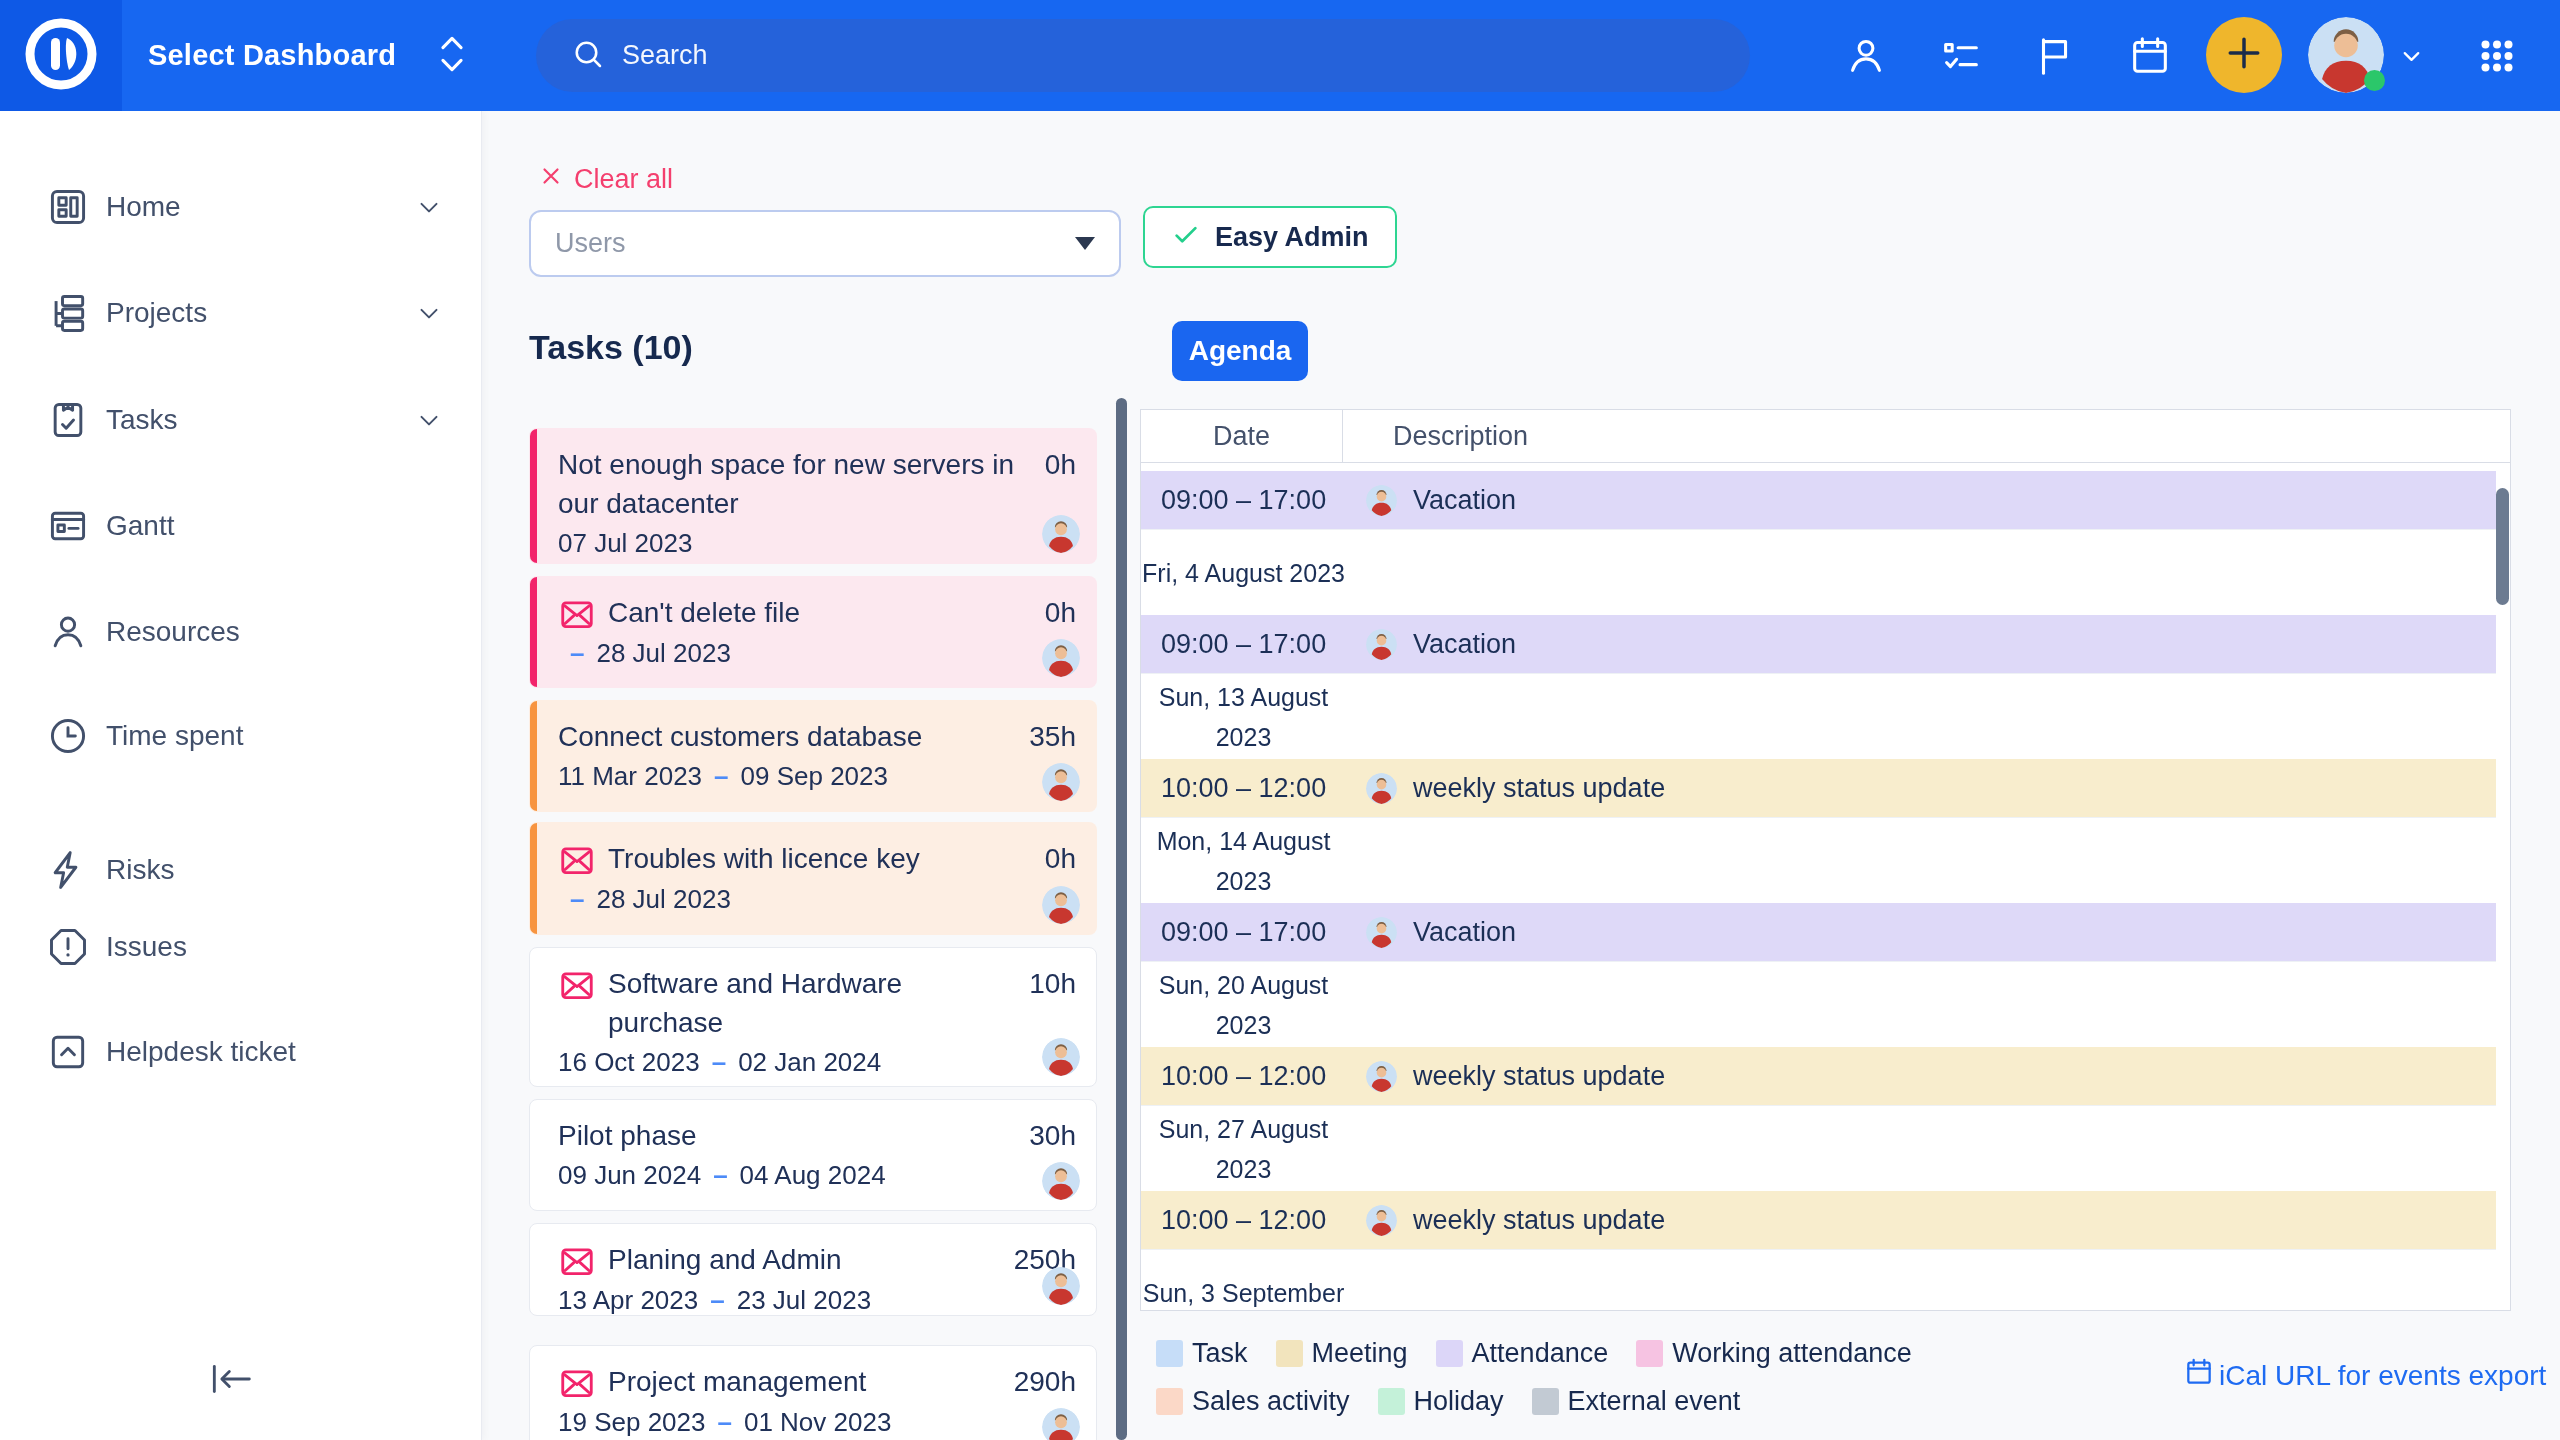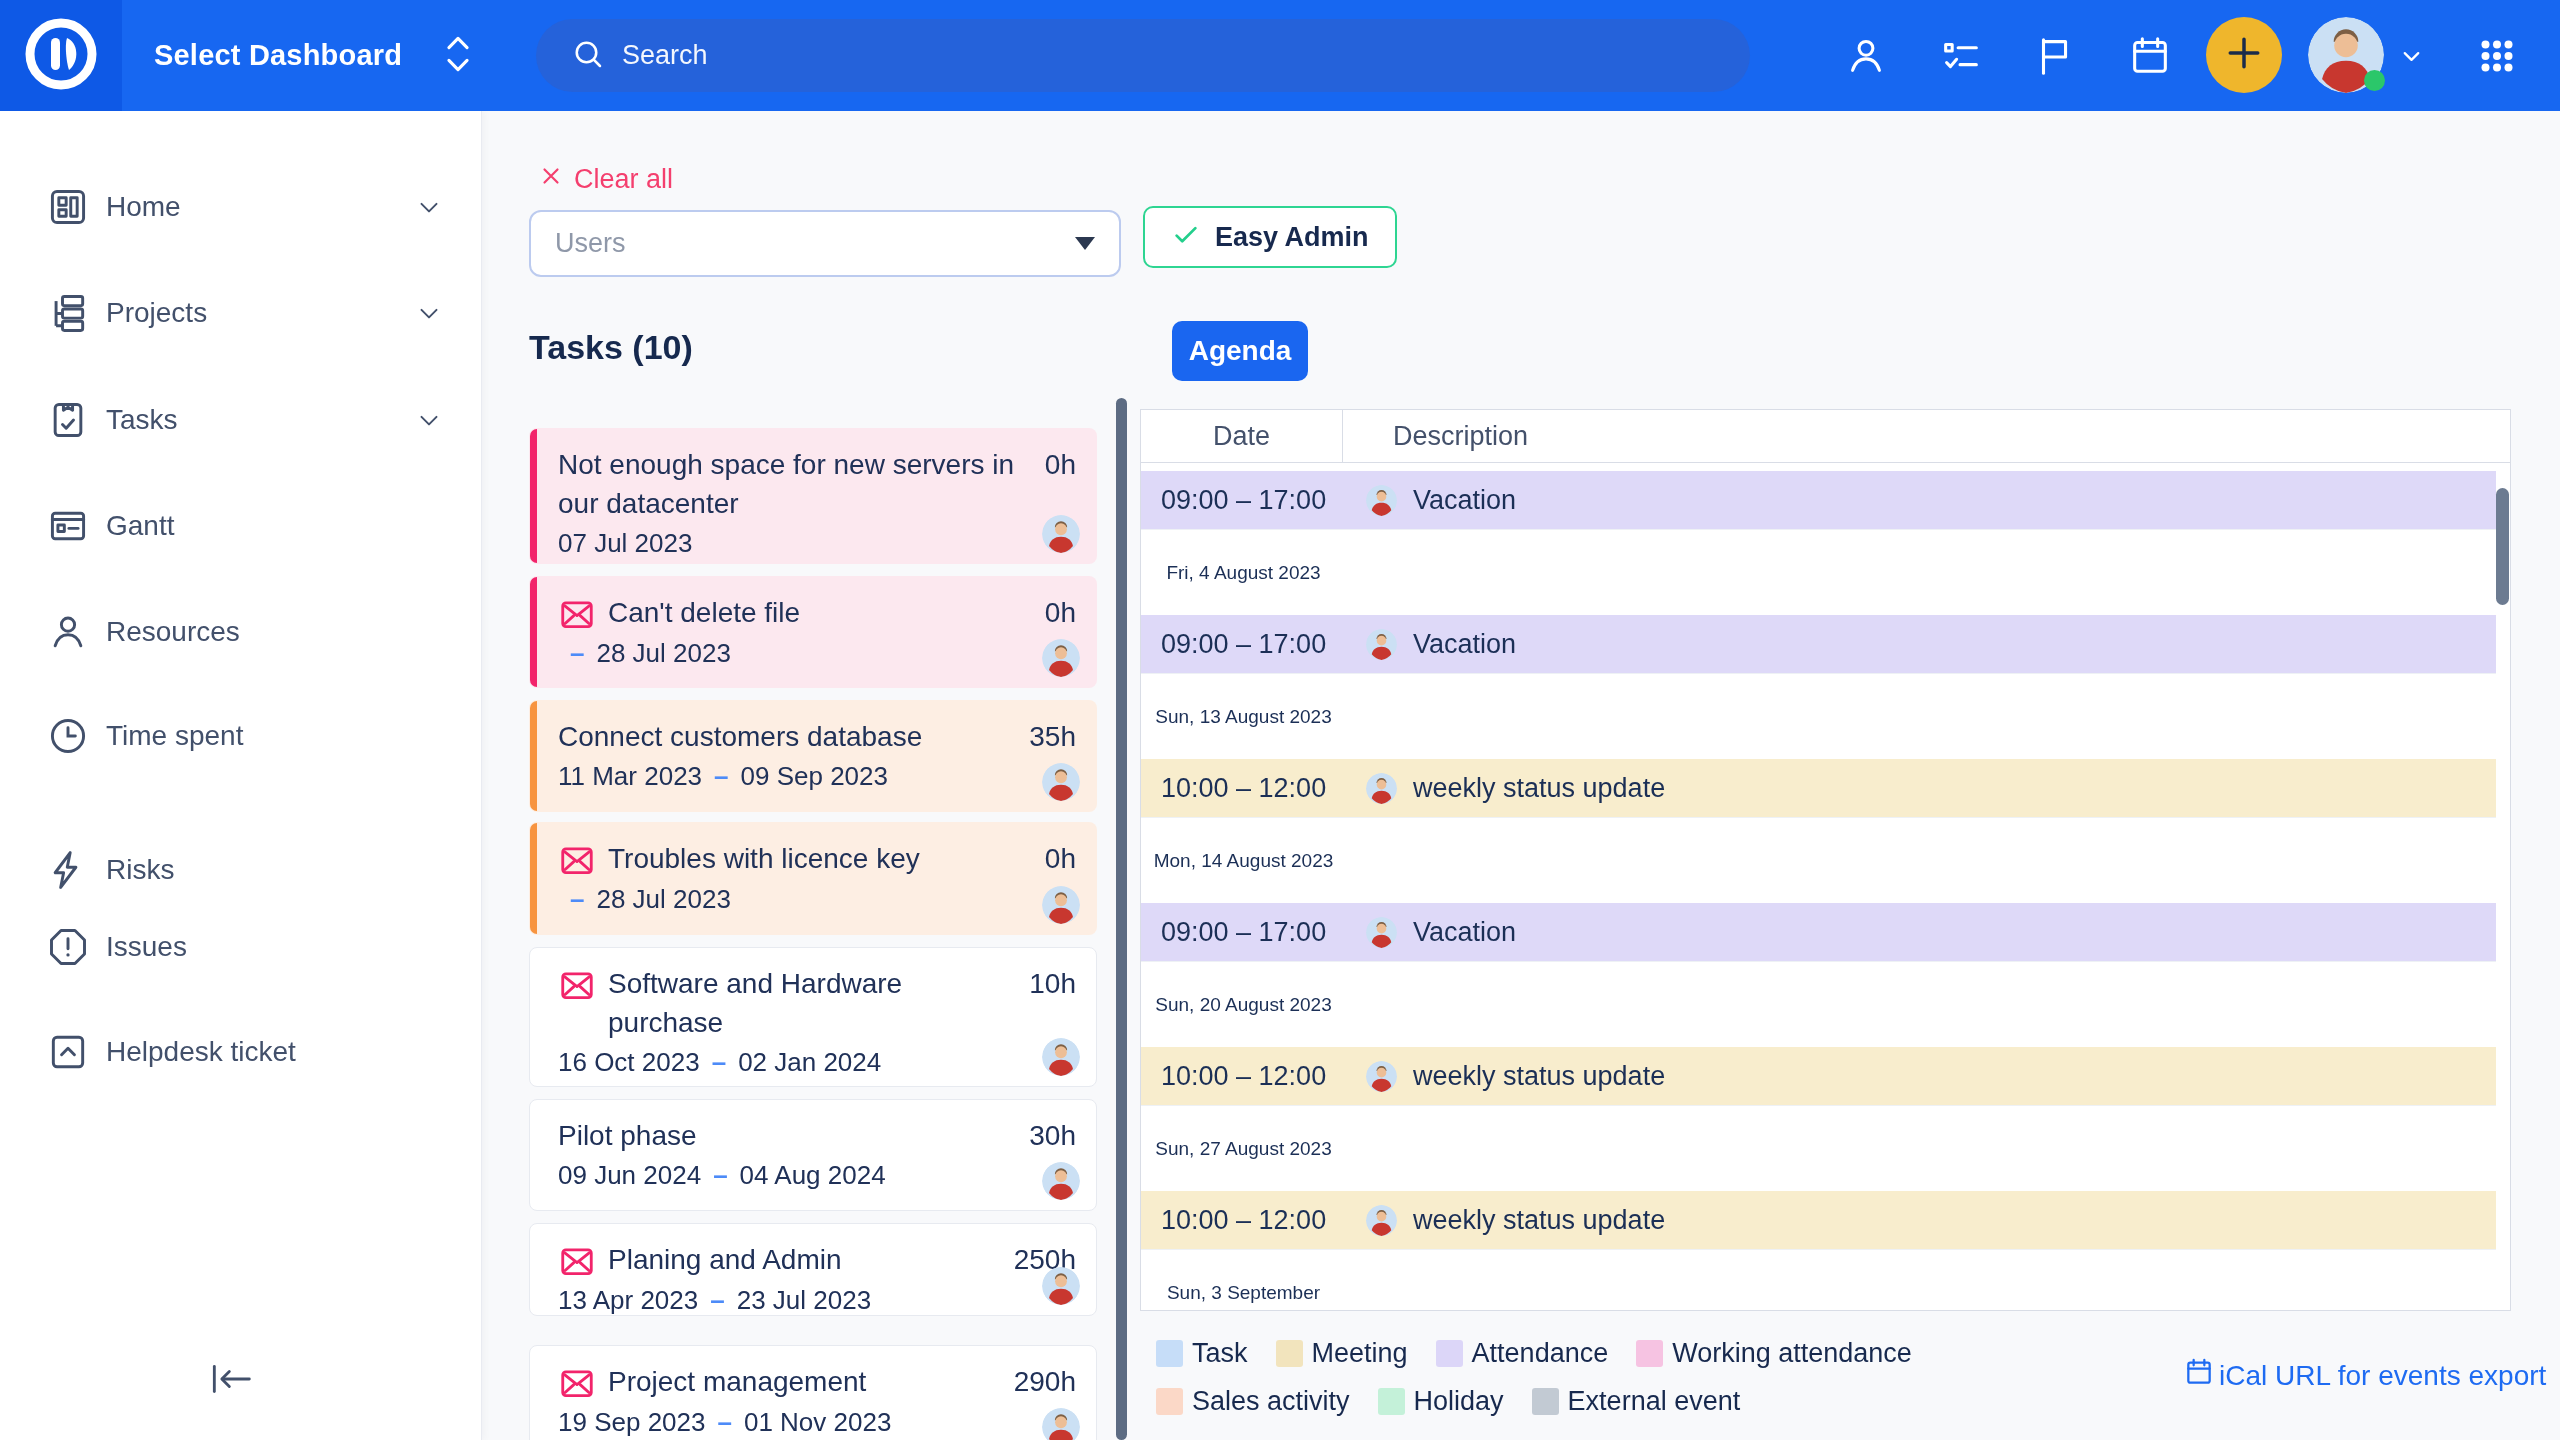--- a/index.html
+++ b/index.html
@@ -3,21 +3,21 @@
 <meta charset="utf-8">
 <style>
   * { margin:0; padding:0; box-sizing:border-box; }
   html,body { width:2560px; height:1440px; }
   body { font-family:"Liberation Sans", sans-serif; background:#f8f9fb; }
   .app { position:relative; width:2560px; height:1440px; overflow:hidden; background:#f8f9fb; }
 
   
   .topbar { position:absolute; left:0; top:0; width:2560px; height:111px; background:#1767f1; z-index:30; }
   .logo-block { position:absolute; left:0; top:0; width:122px; height:111px; background:#0e59e6; display:flex; align-items:center; justify-content:center; cursor:pointer; }
-  .dash-select { position:absolute; left:148px; top:0; height:111px; display:flex; align-items:center; gap:40px; color:#fff; cursor:pointer;margin-left:6px; }
+  .dash-select { position:absolute; left:148px; top:0; height:111px; display:flex; align-items:center; gap:40px; color:#fff; cursor:pointer; }
   .dash-select .lbl { font-size:29px; font-weight:700; letter-spacing:.2px; }
   .searchbar { position:absolute; left:536px; top:19px; width:1214px; height:73px; border-radius:37px; background:#2562da; display:flex; align-items:center; padding-left:34px; }
   .searchbar input { border:none; outline:none; background:transparent; color:#fff; font-size:27px; margin-left:16px; width:900px; font-family:"Liberation Sans",sans-serif; }
   .searchbar input::placeholder { color:rgba(255,255,255,.95); }
   .tb-ic { position:absolute; top:33px; width:46px; height:46px; color:#fff; cursor:pointer; }
   .add-btn { position:absolute; left:2206px; top:17px; width:76px; height:76px; border-radius:50%; background:#efb62c; display:flex; align-items:center; justify-content:center; color:#1b2b4a; cursor:pointer; }
   .top-avatar { position:absolute; left:2308px; top:17px; width:76px; height:76px; cursor:pointer; }
   .status-dot { position:absolute; left:2364px; top:70px; width:21px; height:21px; border-radius:50%; background:#2bc76a; }
   .caret-ic { position:absolute; left:2398px; top:43px; width:27px; height:27px; color:#fff; cursor:pointer; }
 
@@ -69,21 +69,21 @@
   .ag-header { display:flex; height:53px; border-bottom:1px solid #d9dde6; align-items:center; }
   .ag-header .col-date { width:202px; text-align:center; font-size:27px; color:#44516b; border-right:1px solid #d9dde6; height:100%; display:flex; align-items:center; justify-content:center; }
   .ag-header .col-desc { padding-left:50px; font-size:27px; color:#44516b; }
   .ag-body { position:relative; width:1355px; padding-top:8px; }
   .ag-row { display:flex; align-items:center; width:1355px; }
   .ag-row.ev { height:58px; cursor:pointer; }
   .ag-row.day { height:86px; border-top:1px solid #eef1f5; }
   .ag-time { flex:0 0 205px; padding-left:20px; font-size:27px; color:#1b2f56; }
   .ag-row .avatar.xs { width:31px; height:31px; margin-left:20px; }
   .ag-desc { margin-left:16px; font-size:27px; color:#1b2f56; }
-  .ag-day { width:205px; text-align:center; font-size:19px; line-height:40px; color:#1b2f56; }
+  .ag-day { width:205px; text-align:center; font-size:25px; line-height:40px; color:#1b2f56; }
   .ag-thumb { position:absolute; right:1px; top:78px; width:13px; height:117px; border-radius:7px; background:#6c7b91; cursor:pointer; }
 
   
   .legend-row { position:absolute; display:flex; gap:28px; align-items:center; }
   .legend-item { display:flex; align-items:center; }
   .legend-swatch { width:27px; height:27px; border-radius:3px; margin-right:9px; }
   .legend-label { font-size:27px; color:#17294e; }
   .ical-link { position:absolute; left:2183px; top:1356px; display:flex; align-items:center; gap:4px; color:#1e6bf2; font-size:28px; cursor:pointer; }
   .ical-link svg { width:32px; height:32px; }
 </style>

